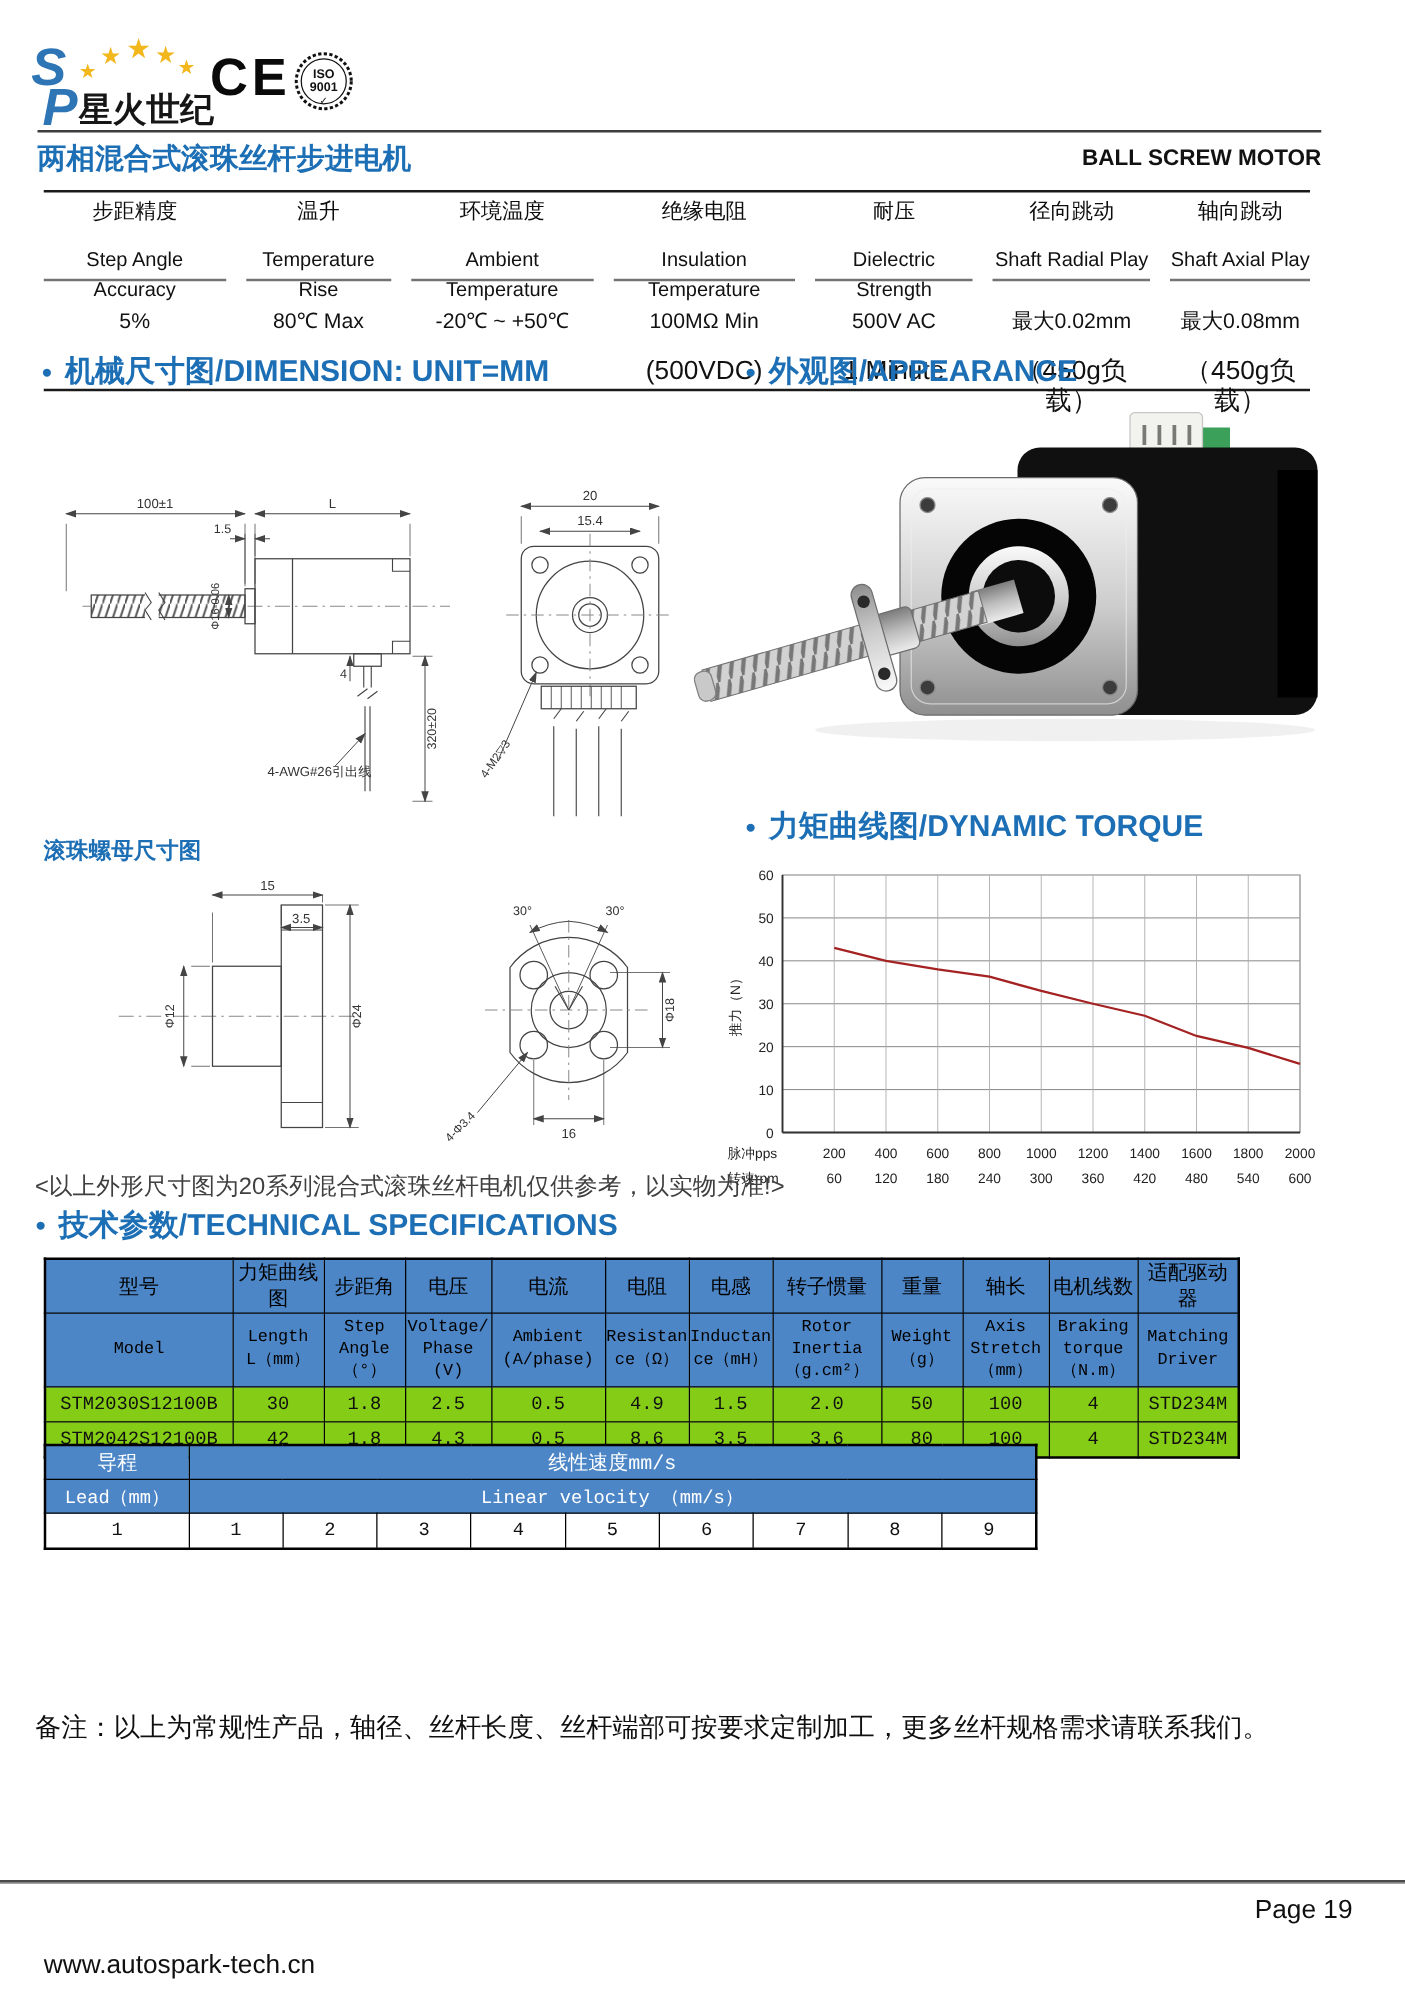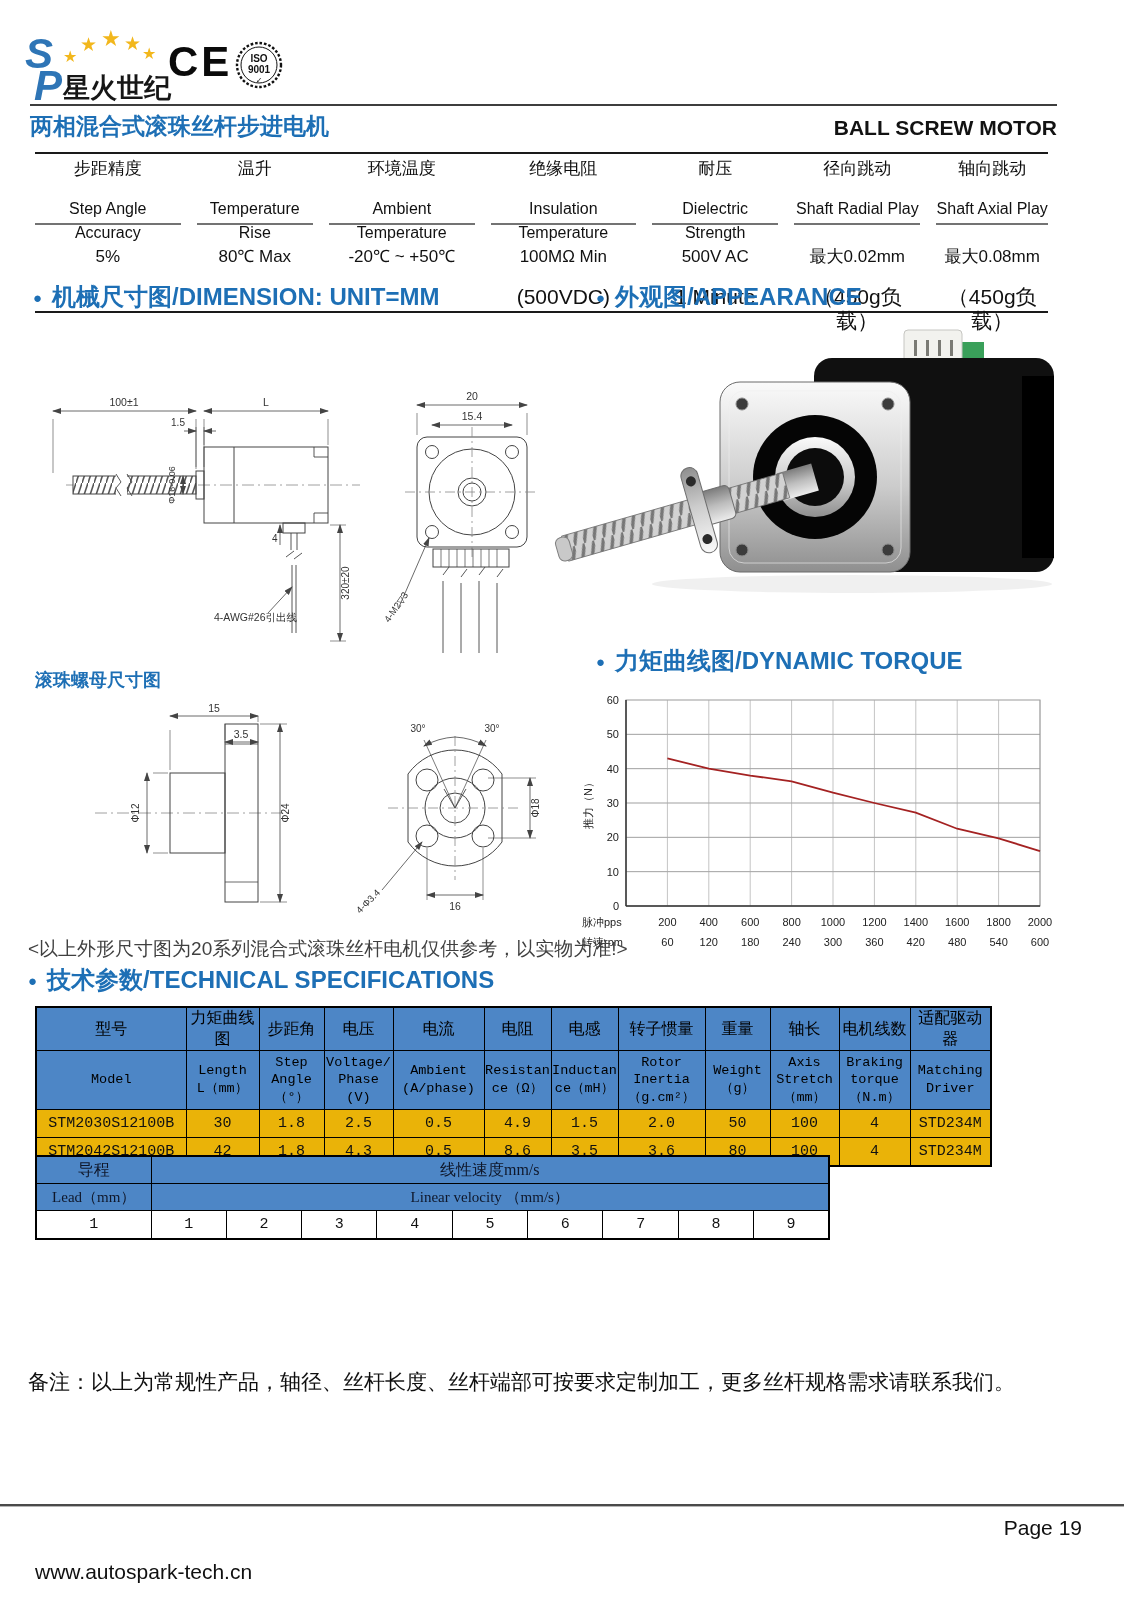--- a/index.html
+++ b/index.html
@@ -3,21 +3,21 @@
 <meta charset="utf-8">
 <style>
   html,body{margin:0;padding:0;background:#fff;}
   .page{position:relative;width:1124px;height:1600px;background:#fff;overflow:hidden;
         font-family:"Liberation Sans",sans-serif;color:#111;}
   .abs{position:absolute;}
   
   .title{position:absolute;top:46px;right:67px;font-size:40px;color:#1d6fb5;font-weight:500;letter-spacing:0;}
   .hline{position:absolute;left:30px;top:104px;width:1027px;height:2px;background:#3d3d3d;}
   .sub-cn{position:absolute;left:30px;top:111px;font-size:23px;font-weight:700;color:#1d6fb5;}
-  .sub-en{position:absolute;right:67px;top:116px;font-size:21px;font-weight:800;color:#121212;}
+  .sub-en{position:absolute;right:67px;top:116px;font-size:18px;font-weight:800;color:#121212;}
   .ce-mark{position:absolute;left:168px;top:38px;font-size:42px;font-weight:700;letter-spacing:3px;color:#0a0a0a;}
   
   .ts{position:absolute;left:35px;top:152px;width:1013px;display:grid;
       grid-template-columns:1.5fr 1.2fr 1.5fr 1.5fr 1.3fr 1.3fr 1.15fr;
       border-top:2px solid #1a1a1a;border-bottom:2px solid #1a1a1a;gap:16px;}
   .ts-cell{text-align:center;}
   .ts-cn{font-size:17px;height:27px;line-height:29px;color:#0d0d0d;}
   .ts-en{font-size:16px;height:26px;line-height:24px;border-bottom:2px solid #737373;}
   .ts-v1{font-size:17px;height:28px;line-height:31px;}
   .ts-v2{font-size:21px;height:26px;line-height:24px;}
@@ -32,27 +32,27 @@
   svg text{font-family:"Liberation Sans",sans-serif;}
   .dwg text{fill:#333;}
   
   .spec-table{position:absolute;left:35px;top:1006px;border-collapse:collapse;table-layout:fixed;
       width:955px;font-family:"Liberation Mono","DejaVu Sans Mono",monospace;}
   .spec-table th,.spec-table td{border:1px solid #000;text-align:center;padding:0;font-weight:400;}
   .spec-table{border:2px solid #000;}
   .spec-table thead th{background:#4d86c6;color:#000;}
   .spec-table .cnrow th{font-size:16px;height:25px;}
   .spec-table .enrow th{font-size:13.5px;line-height:1.3;height:58px;white-space:pre-line;}
-  .spec-table tbody td{font-size:15px;height:27px;background:#eab308;}
+  .spec-table tbody td{font-size:15px;height:27px;background:#84cc16;}
   
   .lead-table{position:absolute;left:35px;top:1155px;border-collapse:collapse;table-layout:fixed;
       width:795px;font-family:"Liberation Mono","DejaVu Sans Mono",monospace;}
   .lead-table th,.lead-table td{border:1px solid #000;text-align:center;padding:0;font-weight:400;}
   .lead-table{border:2px solid #000;}
-  .lead-table th{background:#4d86c6;color:#0f172a;font-size:15px;height:26px;font-family:Liberation Serif, serif;}
+  .lead-table th{background:#4d86c6;color:#ffffff;font-size:15px;height:26px;}
   .lead-table .cn th{font-size:16px;}
   .lead-table td{font-size:15px;height:27px;background:#fff;}
   
   .fline{position:absolute;left:0;top:1504px;width:1124px;height:2px;background:#4a4a4a;border-bottom:1px solid #b5b5b5;}
   .f-web{position:absolute;left:35px;top:1516px;font-size:21px;color:#101010;margin-top:44px;}
   .f-page{position:absolute;right:42px;top:1516px;font-size:21px;color:#101010;}
 </style>
 </head>
 <body>
 

